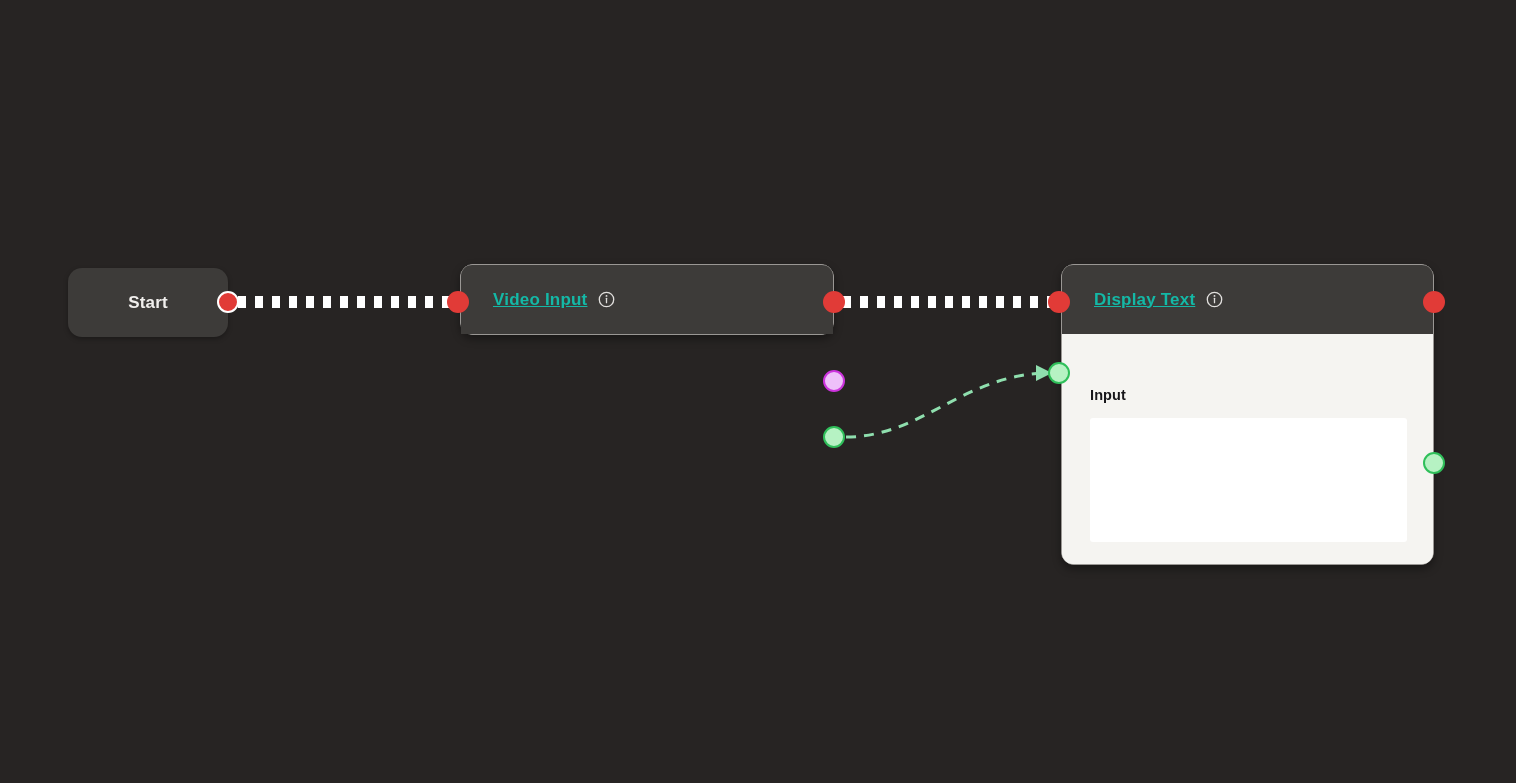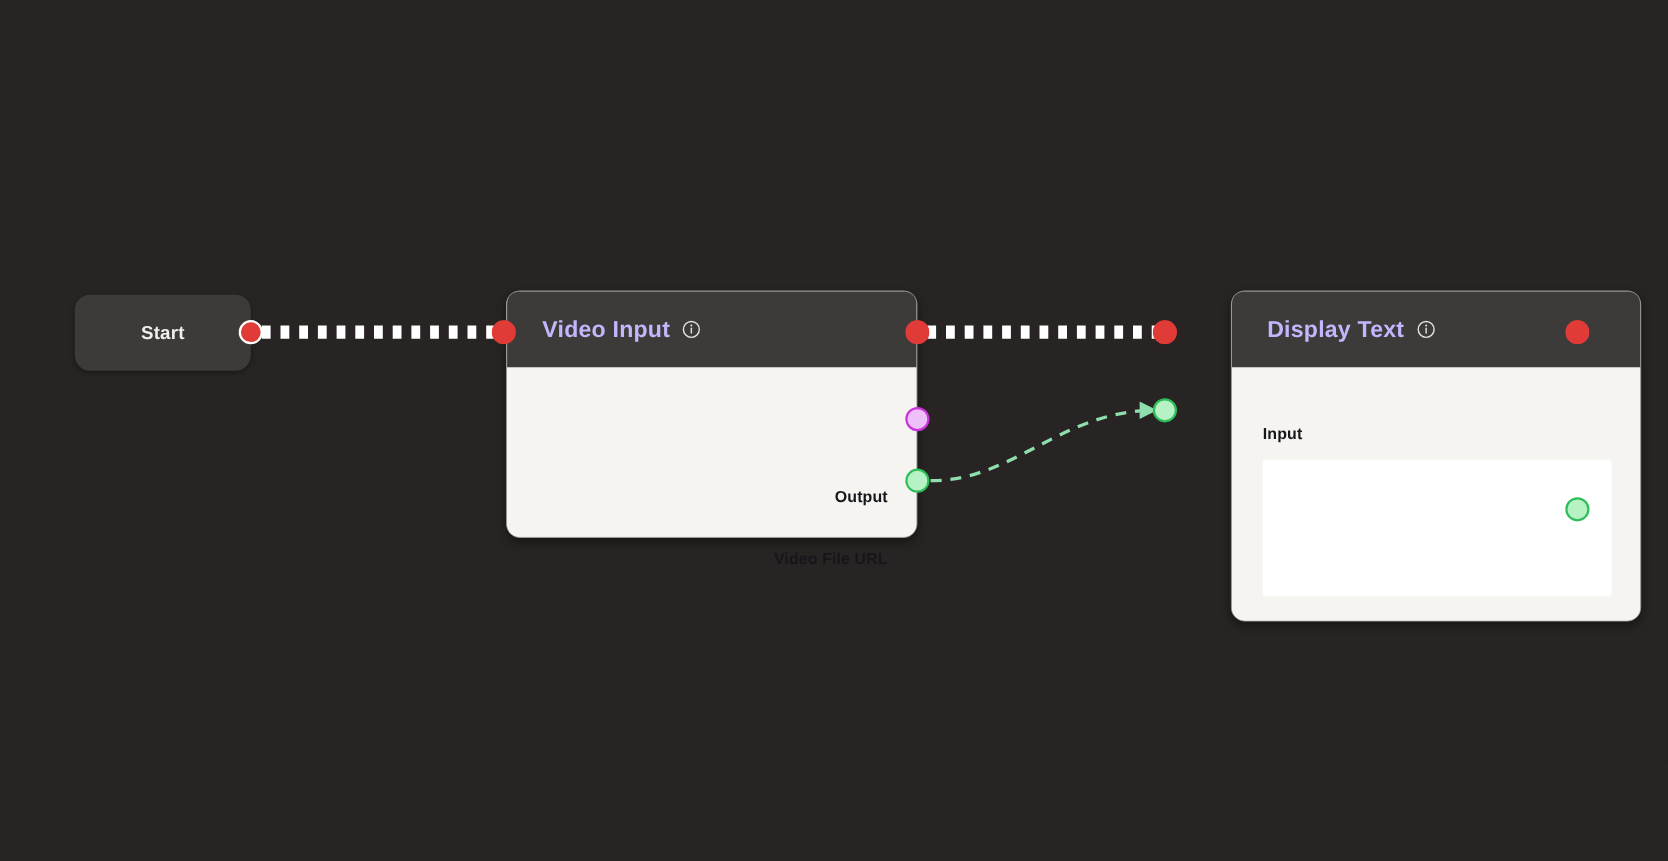--- a/index.html
+++ b/index.html
@@ -72,25 +72,26 @@
     background: #3d3b39;
     border-top-left-radius: 11px;
     border-top-right-radius: 11px;
     height: 69px;
     display: flex;
     align-items: center;
     padding-left: 32px;
     box-sizing: border-box;
   }
   .card-title {
-    color: #c4b5fd;
-    font-size: 21px;
+    color: #14b8a6;
+    font-size: 17px;
     font-weight: 700;
     letter-spacing: 0.2px;
     white-space: nowrap;
+    text-decoration: underline;
   }
   .info-icon {
     display: inline-flex;
     align-items: center;
     margin-left: 11px;
     opacity: 0.92;
   }
   .card-body {
     position: relative;
     background: #f5f4f1;
@@ -100,21 +101,21 @@
 
   
   #node-video-input {
     left: 460px;
     top: 264px;
     width: 374px;
   }
   #node-video-input .card-body { height: 154px; }
 
   #node-display-text {
-    left: 1119px;
+    left: 1061px;
     top: 264px;
     width: 373px;
   }
   #node-display-text .card-body { height: 230px; }
 
   
   .port-row {
     position: absolute;
     display: flex;
     align-items: center;
@@ -208,28 +209,20 @@
   <div class="node card" id="node-video-input">
     <div class="card-header">
       <span class="card-title">Video Input</span>
       <span class="info-icon">
         <svg width="17" height="17" viewBox="0 0 17 17" aria-hidden="true">
           <circle cx="8.5" cy="8.5" r="7.2" fill="none" stroke="#f1efed" stroke-width="1.3"></circle>
           <circle cx="8.5" cy="4.9" r="0.95" fill="#f1efed"></circle>
           <rect x="7.85" y="6.7" width="1.3" height="5.6" rx="0.6" fill="#f1efed"></rect>
         </svg>
       </span>
-    </div>
-    <div class="card-body">
-      <div class="port-row right" style="top:108px;">
-        <span class="port-label">Output</span>
-      </div>
-      <div class="port-row right" style="top:165px;">
-        <span class="port-label">Video File URL</span>
-      </div>
     </div>
   </div>
 
   <div class="port port-exec" style="left:447px; top:291px;"></div>
   <div class="port port-exec" style="left:823px; top:291px;"></div>
   <div class="port port-data port-violet" style="left:823px; top:370px;"></div>
   <div class="port port-data port-green" style="left:823px; top:426px;"></div>
 
   <div class="node card" id="node-display-text">
     <div class="card-header">

